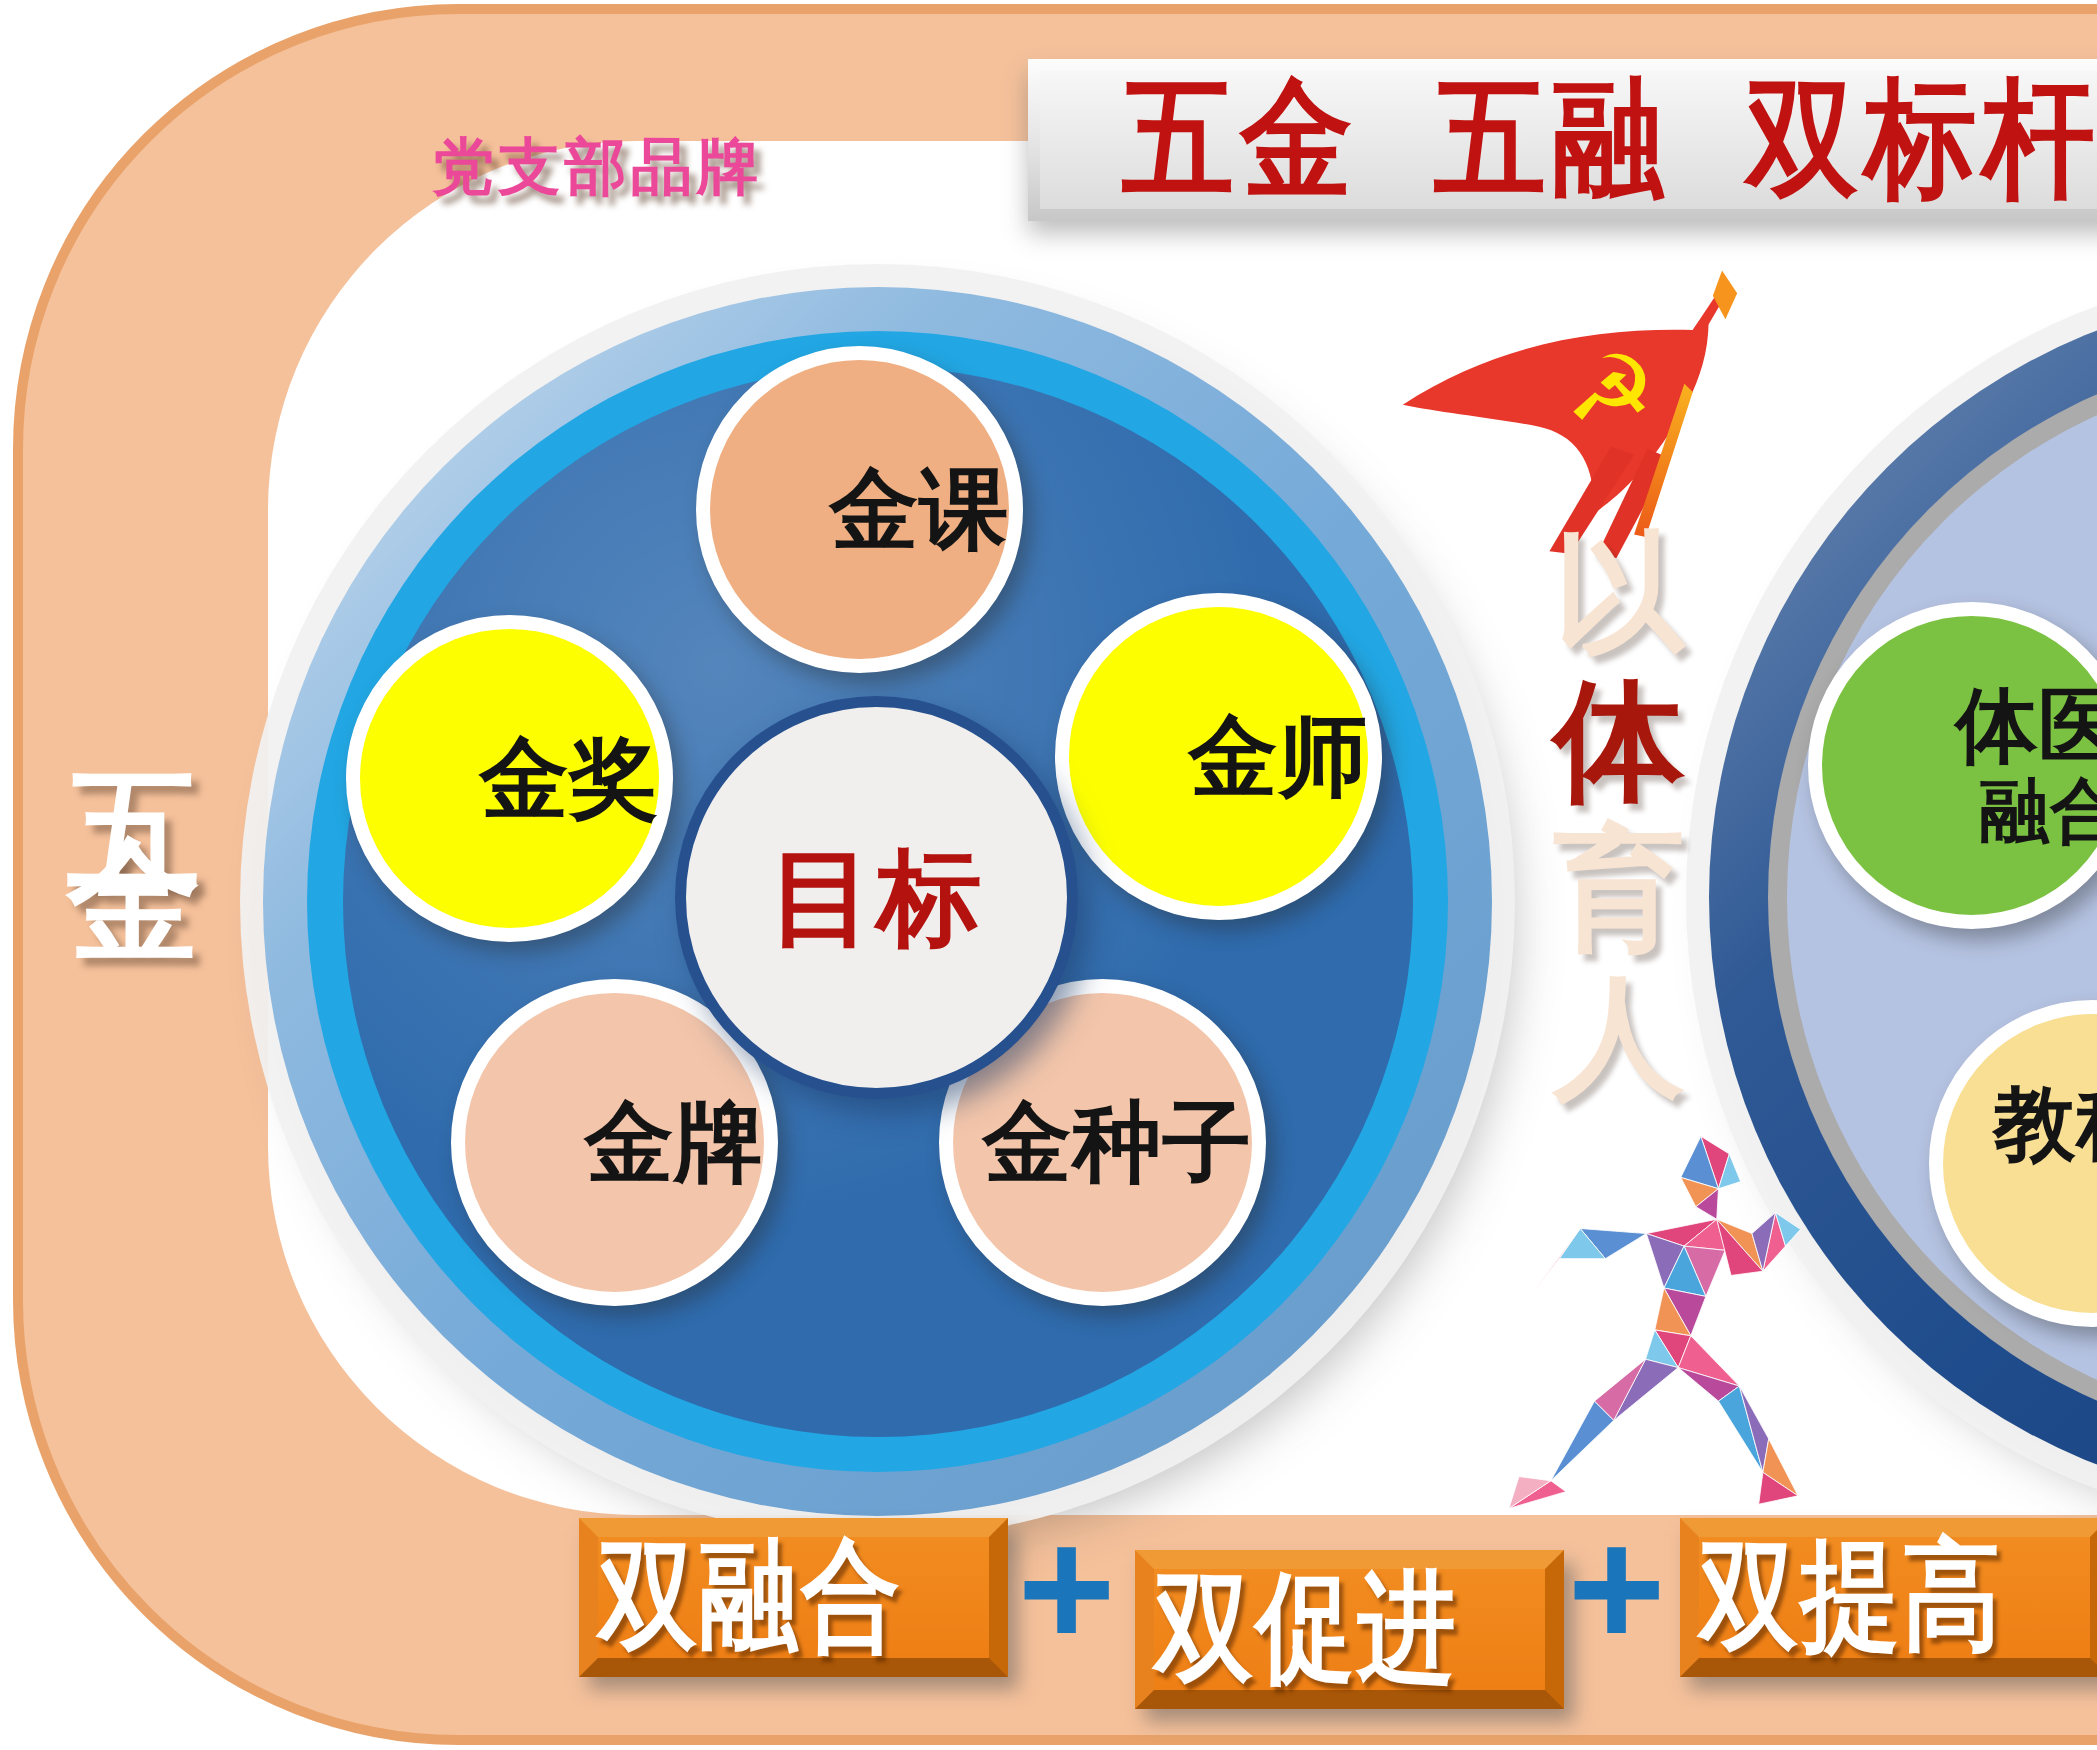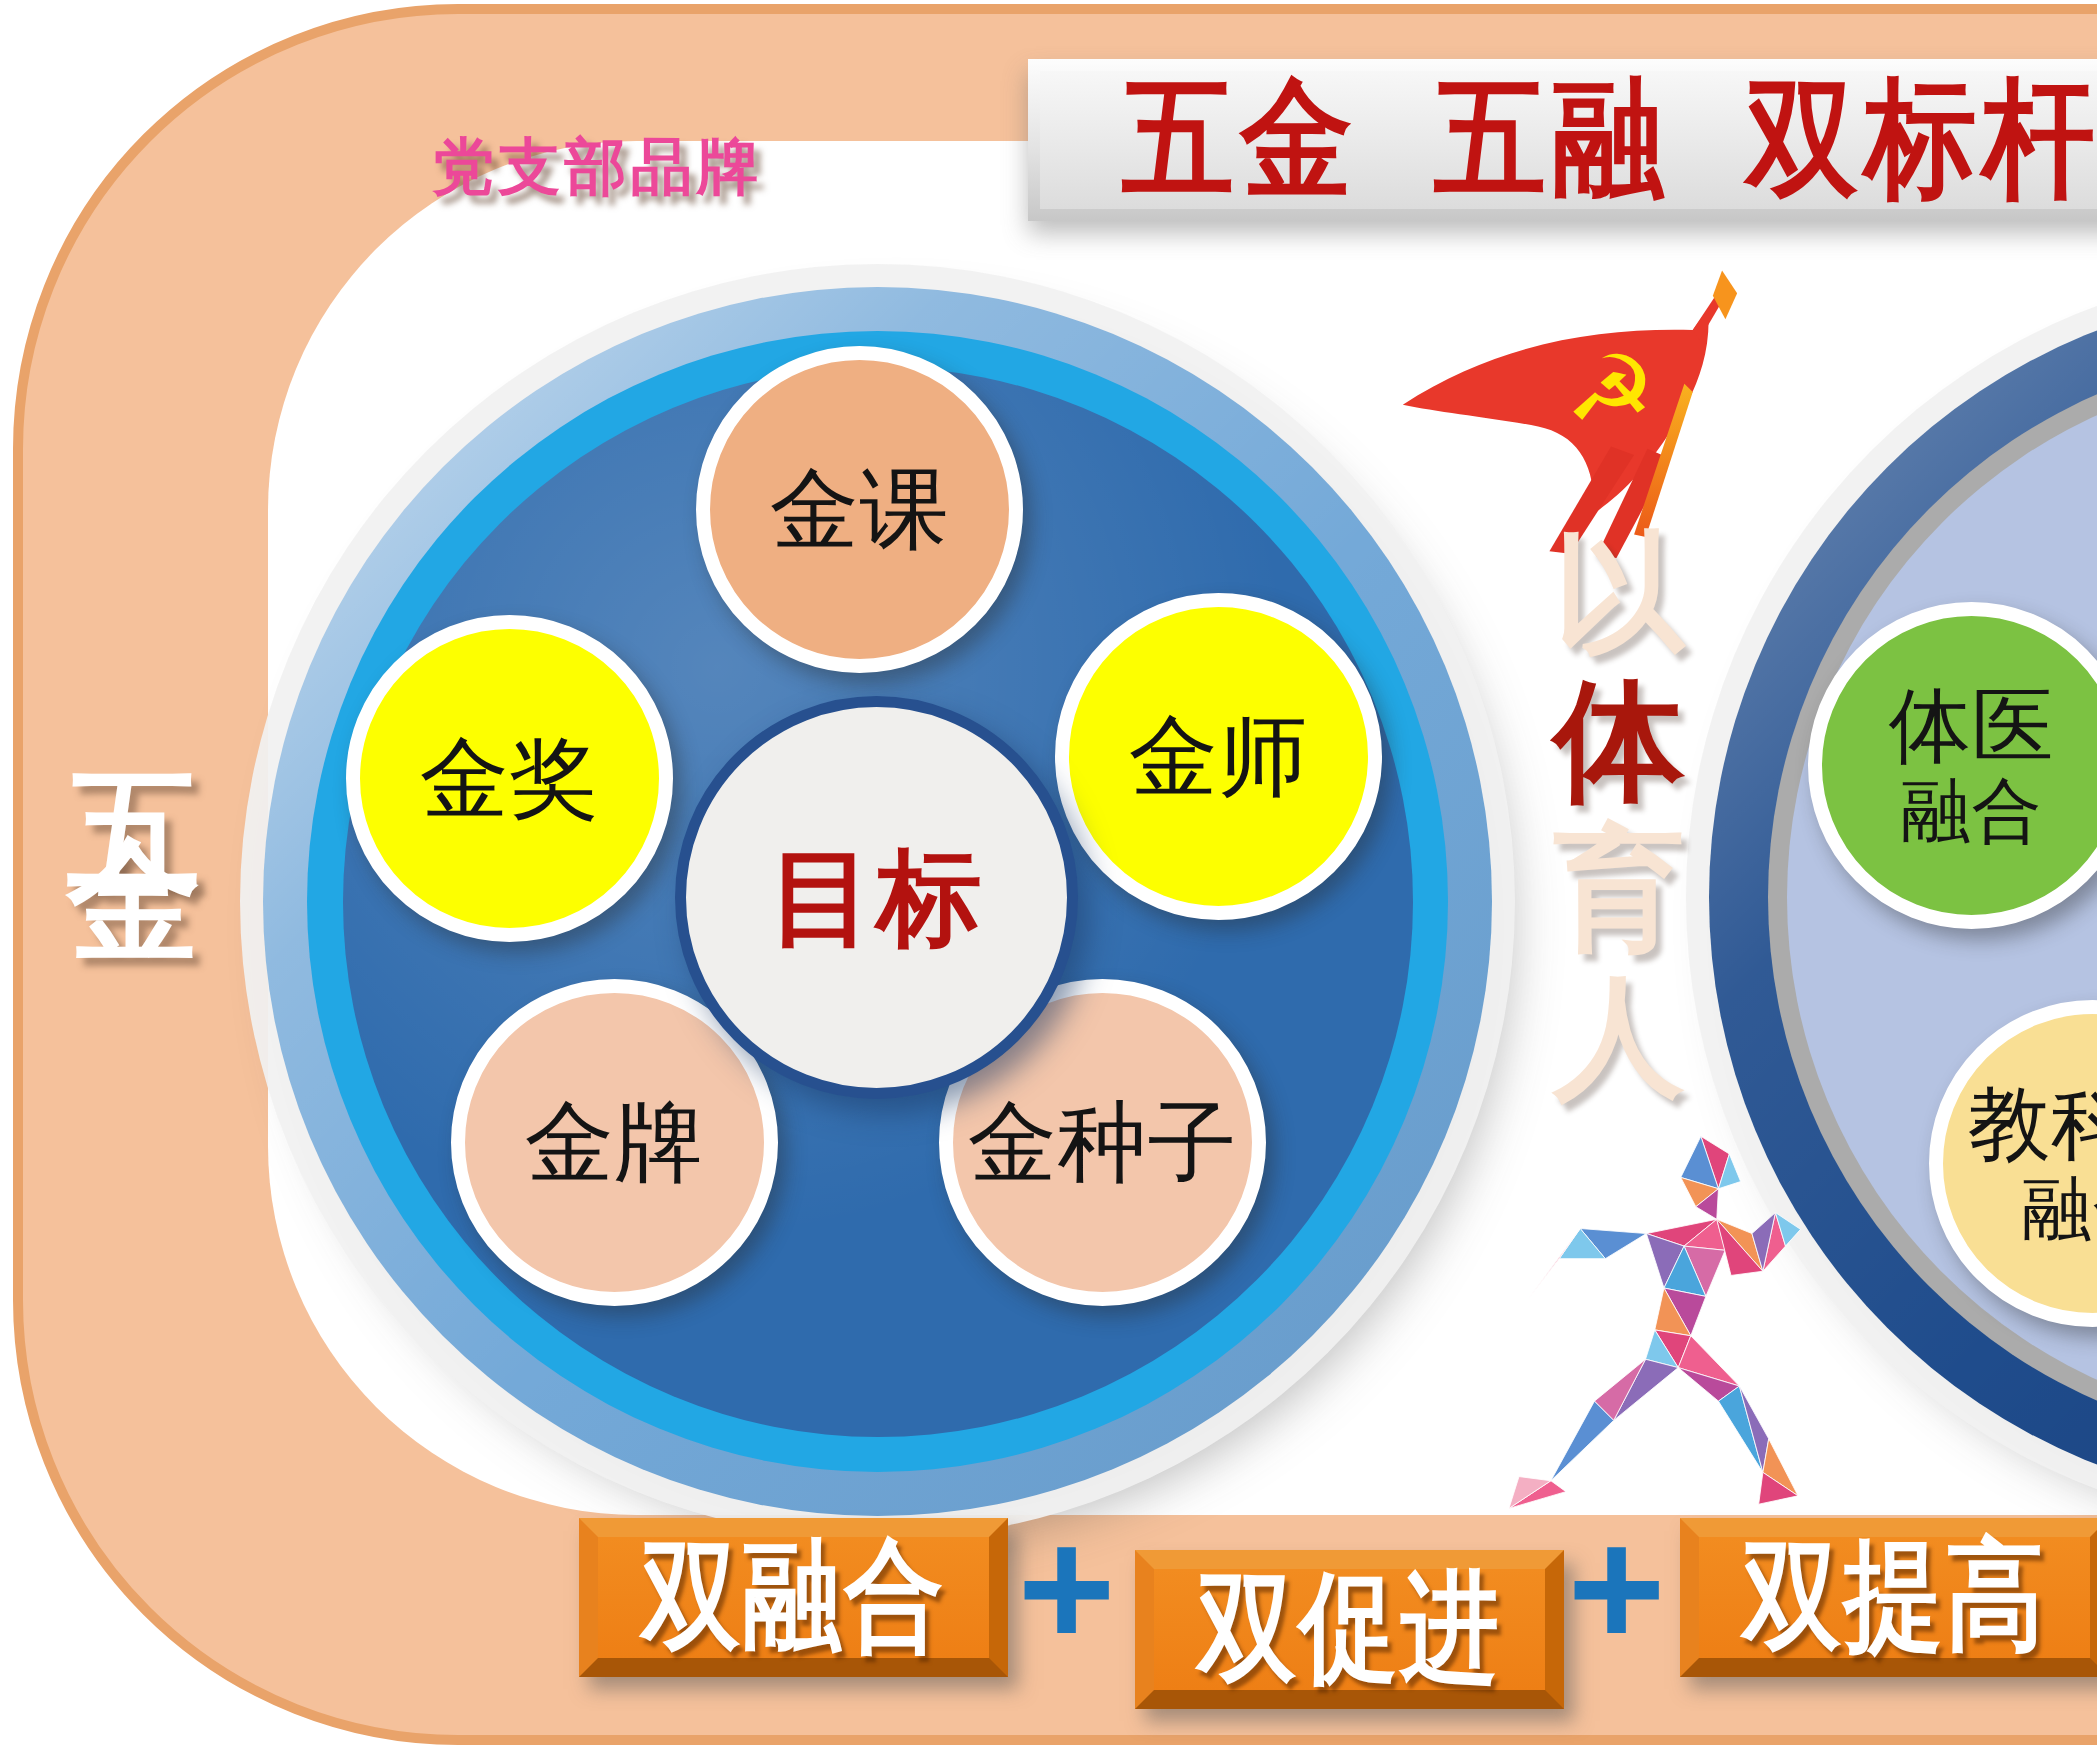--- a/index.html
+++ b/index.html
@@ -53,22 +53,22 @@
     background-image:linear-gradient(135deg,rgba(255,255,255,.65) 0%,rgba(255,255,255,.2) 28%,rgba(255,255,255,0) 55%,rgba(15,60,110,.15) 100%);}
   .wheel-left .ring-accent{left:44px;top:44px;width:1141px;height:1141px;}
   .wheel-left .wheel-fill{left:80px;top:80px;width:1070px;height:1070px;
     background-image:radial-gradient(circle at 35% 28%,rgba(255,255,255,.18) 0%,rgba(255,255,255,0) 55%);}
   .wheel-right{left:1709px;top:289px;width:1217px;height:1217px;
     background-image:linear-gradient(135deg,rgba(255,255,255,.4) 0%,rgba(255,255,255,.08) 30%,rgba(255,255,255,0) 55%,rgba(0,0,40,.25) 100%);}
   .wheel-right .ring-gray{left:59px;top:59px;width:1099px;height:1099px;}
   .wheel-right .wheel-fill{left:78px;top:78px;width:1061px;height:1061px;}
   .sat{
     width:327px;height:327px;border-radius:50%;border:14.3px solid #fff;
-    box-sizing:border-box;display:flex;flex-direction:column;align-items:center;justify-content:center;
-    color:#141414;font-weight:400;box-shadow:8.4px 11px 20px rgba(40,40,40,.38);
+    box-sizing:border-box;display:flex;flex-direction:column;align-items:flex-end;justify-content:center;
+    color:#141414;font-weight:700;box-shadow:8.4px 11px 20px rgba(40,40,40,.38);
     text-align:center;
   }
   .sat .l1{font-size:89px;line-height:1.1;letter-spacing:0.8px;}
   .sat .l2{font-size:82px;line-height:1.14;letter-spacing:0.8px;}
   .sat .l2b{font-size:70px;line-height:1.14;letter-spacing:0.8px;}
   .hub{
     border-radius:50%;box-sizing:border-box;border:11.7px solid #27508F;
     display:flex;flex-direction:column;align-items:center;justify-content:center;
     font-weight:900;box-shadow:11.7px 14.3px 29px rgba(25,55,100,.5);text-align:center;
   }
@@ -80,21 +80,21 @@
     height:148px;display:flex;align-items:center;justify-content:center;
     font-size:131px;font-weight:700;line-height:1;
     text-shadow:5.9px 6.7px 5px rgba(60,40,30,.28);
   }
   
   .term{
     top:1518px;width:429px;height:159px;box-sizing:border-box;
     border-top:19.3px solid #F09A36;border-left:19.3px solid #E8821E;
     border-right:19.3px solid #C66708;border-bottom:19.3px solid #A85607;
     background:linear-gradient(180deg,#F28C20 0%,#EE7F15 100%);
-    display:flex;align-items:center;justify-content:center;
+    display:flex;align-items:center;
     box-shadow:10px 13.4px 17.6px rgba(90,90,90,.5);
   }
   .term-label{
     font-size:99px;font-weight:900;letter-spacing:2.5px;
     transform:scaleY(1.22);text-shadow:4.2px 5px 3.4px rgba(90,40,0,.55);white-space:nowrap;
   }
   .op{
     top:1509px;width:117px;height:159px;display:flex;align-items:center;justify-content:center;
     font-size:168px;font-weight:900;
   }

